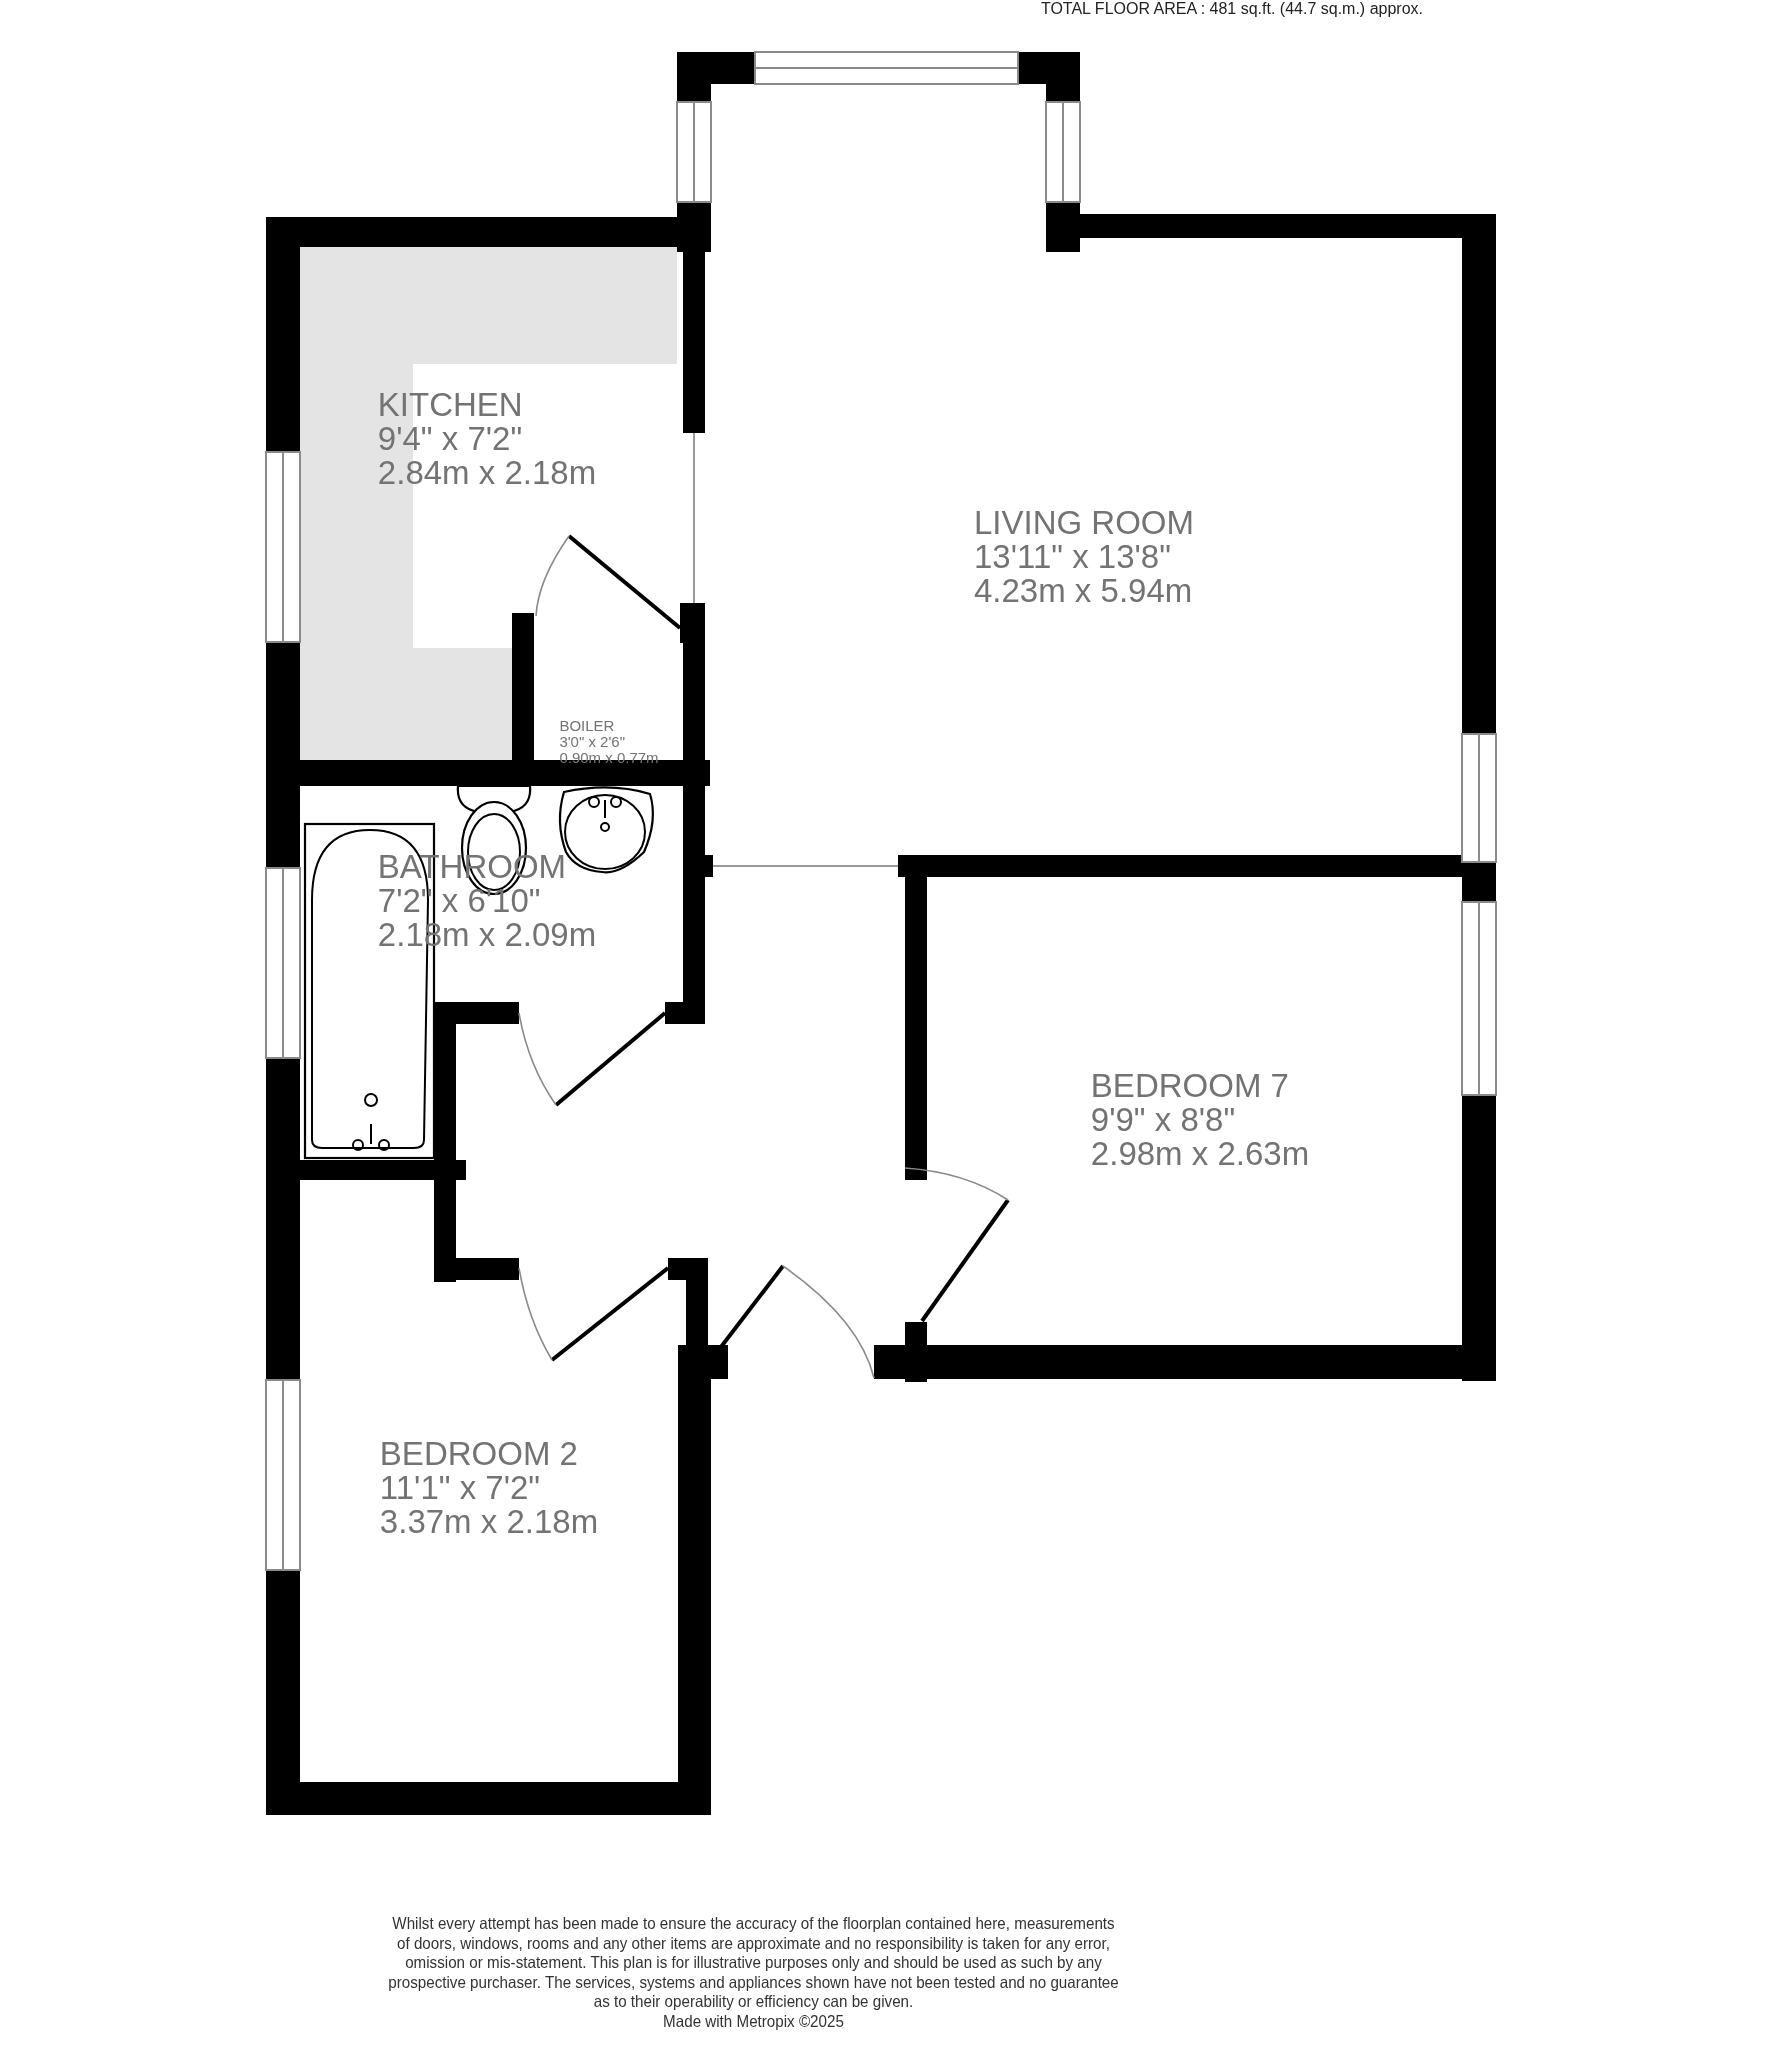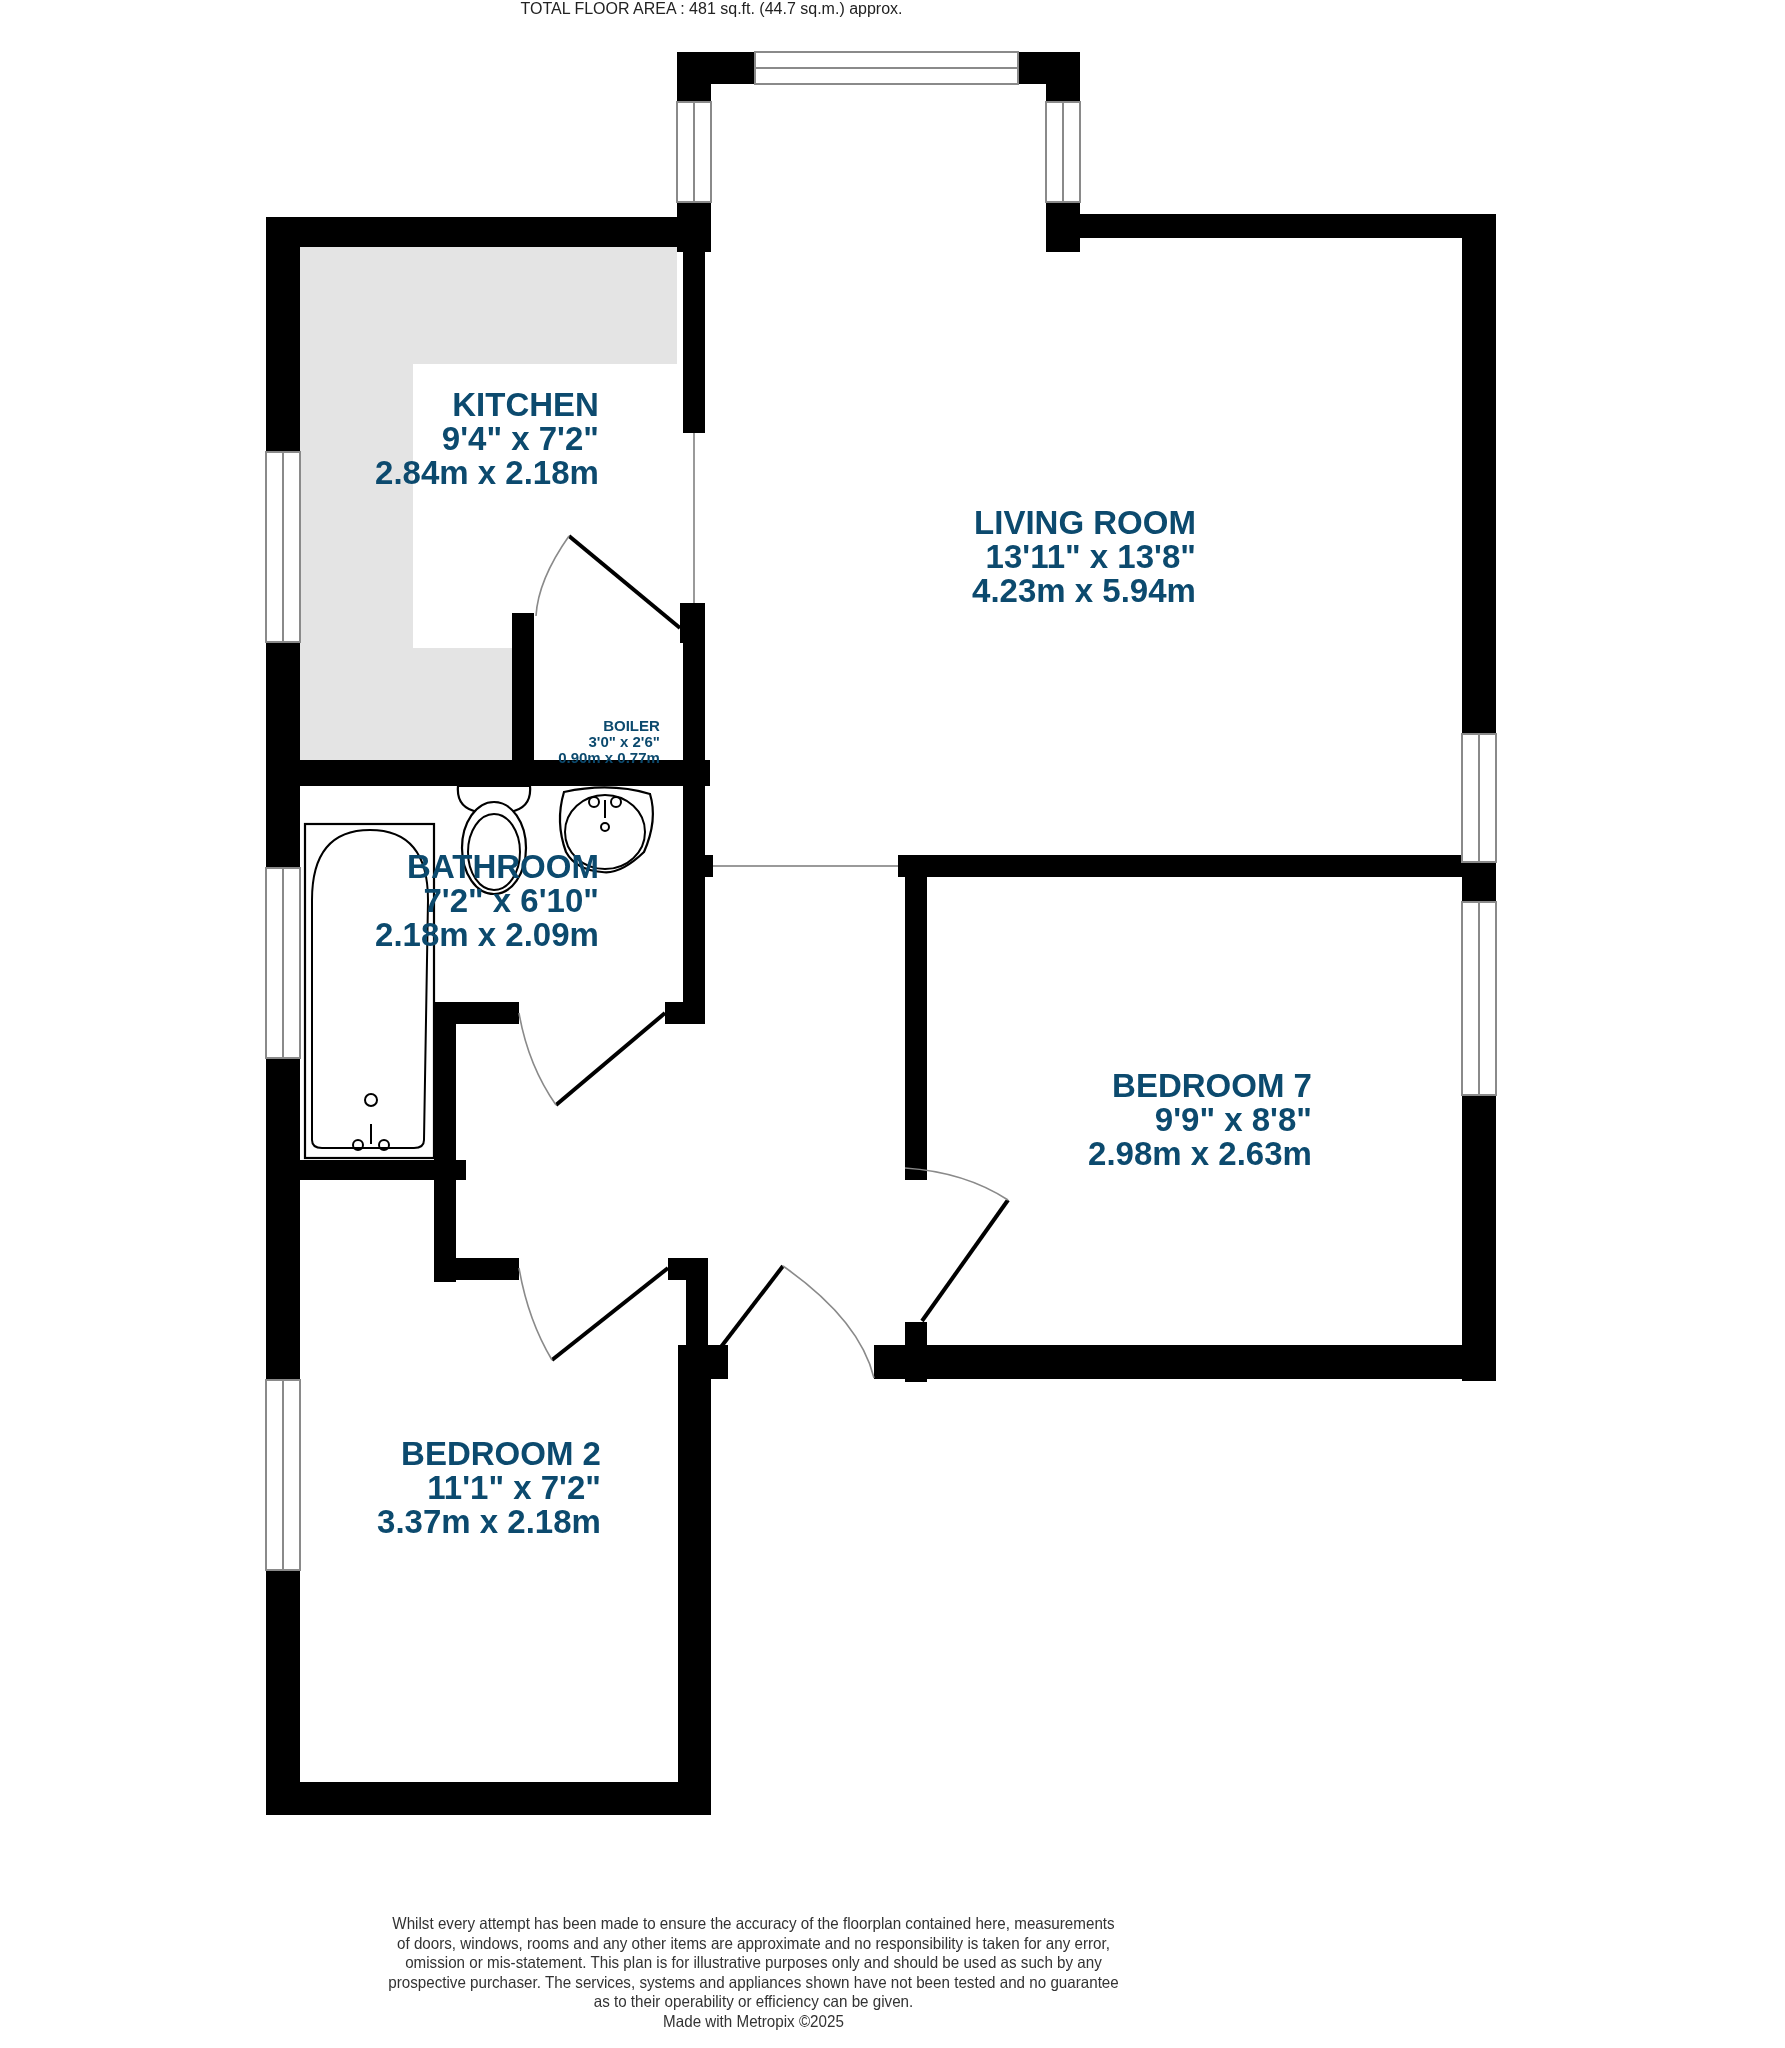--- a/index.html
+++ b/index.html
@@ -6,25 +6,25 @@
   body { width: 1785px; height: 2048px; position: relative; overflow: hidden; font-family: "Liberation Sans", sans-serif; }
   #plan { position: absolute; left: 0; top: 0; }
   .wall { fill: #000000; }
   .win rect { fill: #ffffff; stroke: #8a8a8a; stroke-width: 2; }
   .win line { stroke: #8a8a8a; stroke-width: 2; }
   .door-leaf { stroke: #000000; stroke-width: 4; fill: none; }
   .door-arc { stroke: #8a8a8a; stroke-width: 1.6; fill: none; }
   .opening { stroke: #9a9a9a; stroke-width: 2; }
   .fixture { fill: #ffffff; stroke: #000000; stroke-width: 2.2; }
   .fixture-thin { fill: none; stroke: #000000; stroke-width: 2; }
-  .room-label { position: absolute; text-align: right; font-weight: bold; color: #0c4a6e; line-height: 1.0; white-space: nowrap; transform: translateX(-50%); }
+  .room-label { position: absolute; text-align: left; font-weight: normal; color: #737373; line-height: 1.0; white-space: nowrap; transform: translateX(-50%); }
   .room-label .name { font-size: 33px; display: block; }
   .room-label .dim { font-size: 33px; display: block; margin-top: 1px; }
   .room-label.small .name, .room-label.small .dim { font-size: 15px; }
-  .footer { position: absolute; left: 0; width: 1423px; text-align: center; color: #222222; }
+  .footer { position: absolute; left: 0; width: 1423px; text-align: right; color: #222222; }
   .footer-lines { position: absolute; top: 1914px; left: 0; width: 1507px; text-align: center; font-size: 16.5px; line-height: 19.5px; color: #333333; }
   .footer-lines span { display: block; transform: scaleX(0.92); }
 </style>
 </head>
 <body>
 
 <svg id="plan" width="1785" height="2048" viewBox="0 0 1785 2048">
 
   <path fill="#e4e4e4" d="M300 246 L677 246 L677 364 L413 364 L413 648 L513 648 L513 760 L300 760 Z"></path>
 

